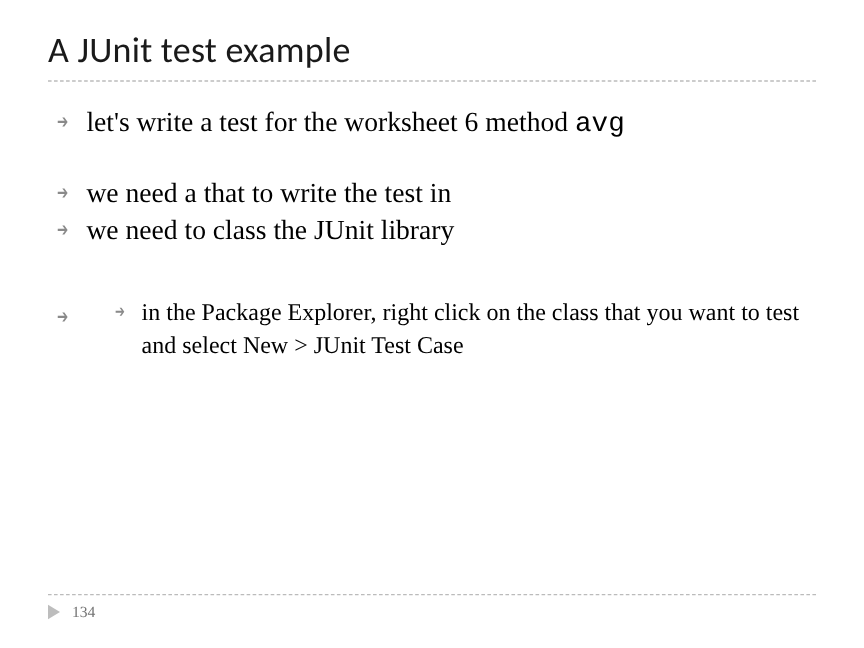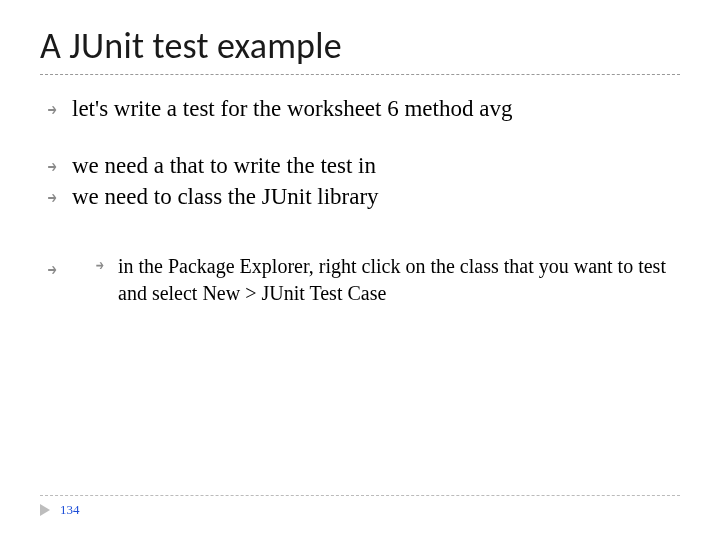--- a/index.html
+++ b/index.html
@@ -14,21 +14,21 @@
   }
   .slide {
     box-sizing: border-box;
     width: 720px;
     height: 540px;
     padding: 24px 40px 20px 40px;
     position: relative;
   }
   .title {
     font-family: Calibri, "Segoe UI", Arial, sans-serif;
-    font-size: 36px;
+    font-size: 30px;
     font-weight: 400;
     color: #1a1a1a;
     margin: 0 0 6px 0;
     letter-spacing: 0.2px;
   }
   .title-rule {
     border: none;
     border-top: 1px dashed #999;
     margin: 0 0 18px 0;
   }
@@ -50,21 +50,21 @@
     top: 2px;
     font-family: Georgia, serif;
     font-size: 18px;
     color: #7a7a7a;
     letter-spacing: -4px;
   }
   ul.top > li.b1::before { content: "\2794"; font-size: 16px; top: 6px; color:#8a8a8a; transform: scaleX(0.7); }
   ul.top > li.spacer { height: 26px; padding: 0; }
   ul.top > li.spacer::before { content: none; }
   .mono {
-    font-family: Liberation Serif, serif;
+    font-family: Liberation Mono, monospace;
   }
   ul.sub {
     list-style: none;
     margin: 15px 0 0 0;
     padding: 0 0 0 22px;
   }
   ul.sub > li {
     position: relative;
     padding-left: 24px;
     font-size: 20px;
@@ -96,21 +96,21 @@
     gap: 10px;
   }
   .footer-arrow {
     width: 0; height: 0;
     border-top: 6px solid transparent;
     border-bottom: 6px solid transparent;
     border-left: 10px solid #bdbdbd;
   }
   .page-num {
     font-size: 13px;
-    color: #1d4ed8;
+    color: #737373;
   }
 </style>
 </head>
 <body>
 
 <div class="slide">
 
   <h1 class="title">A JUnit test example</h1>
   <hr class="title-rule">
 

